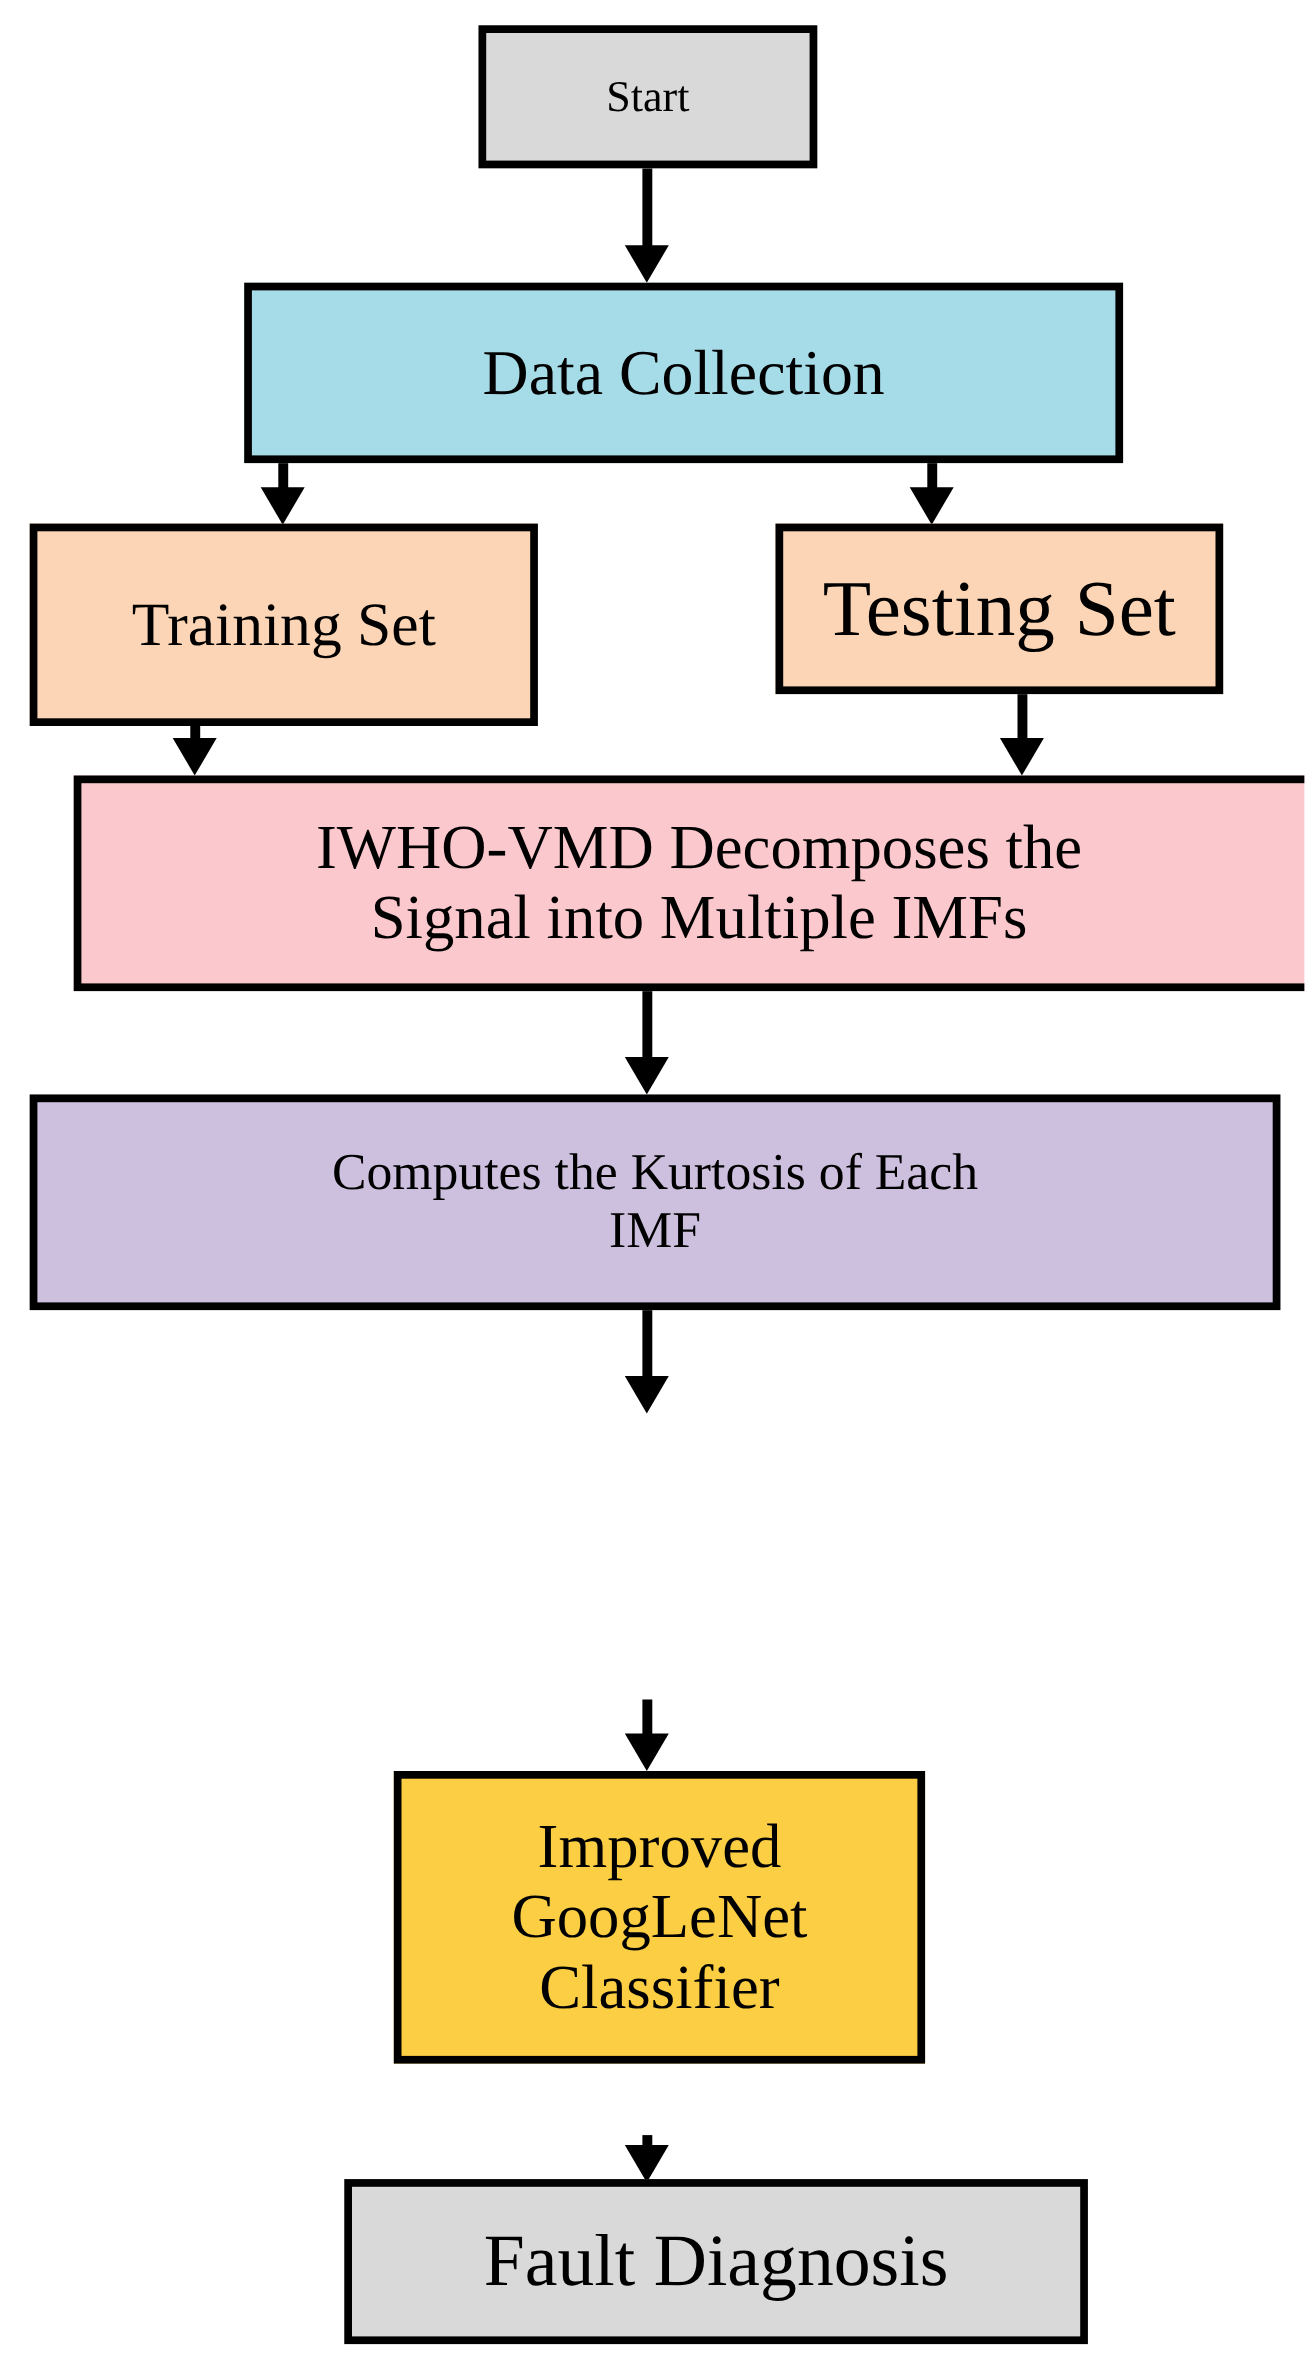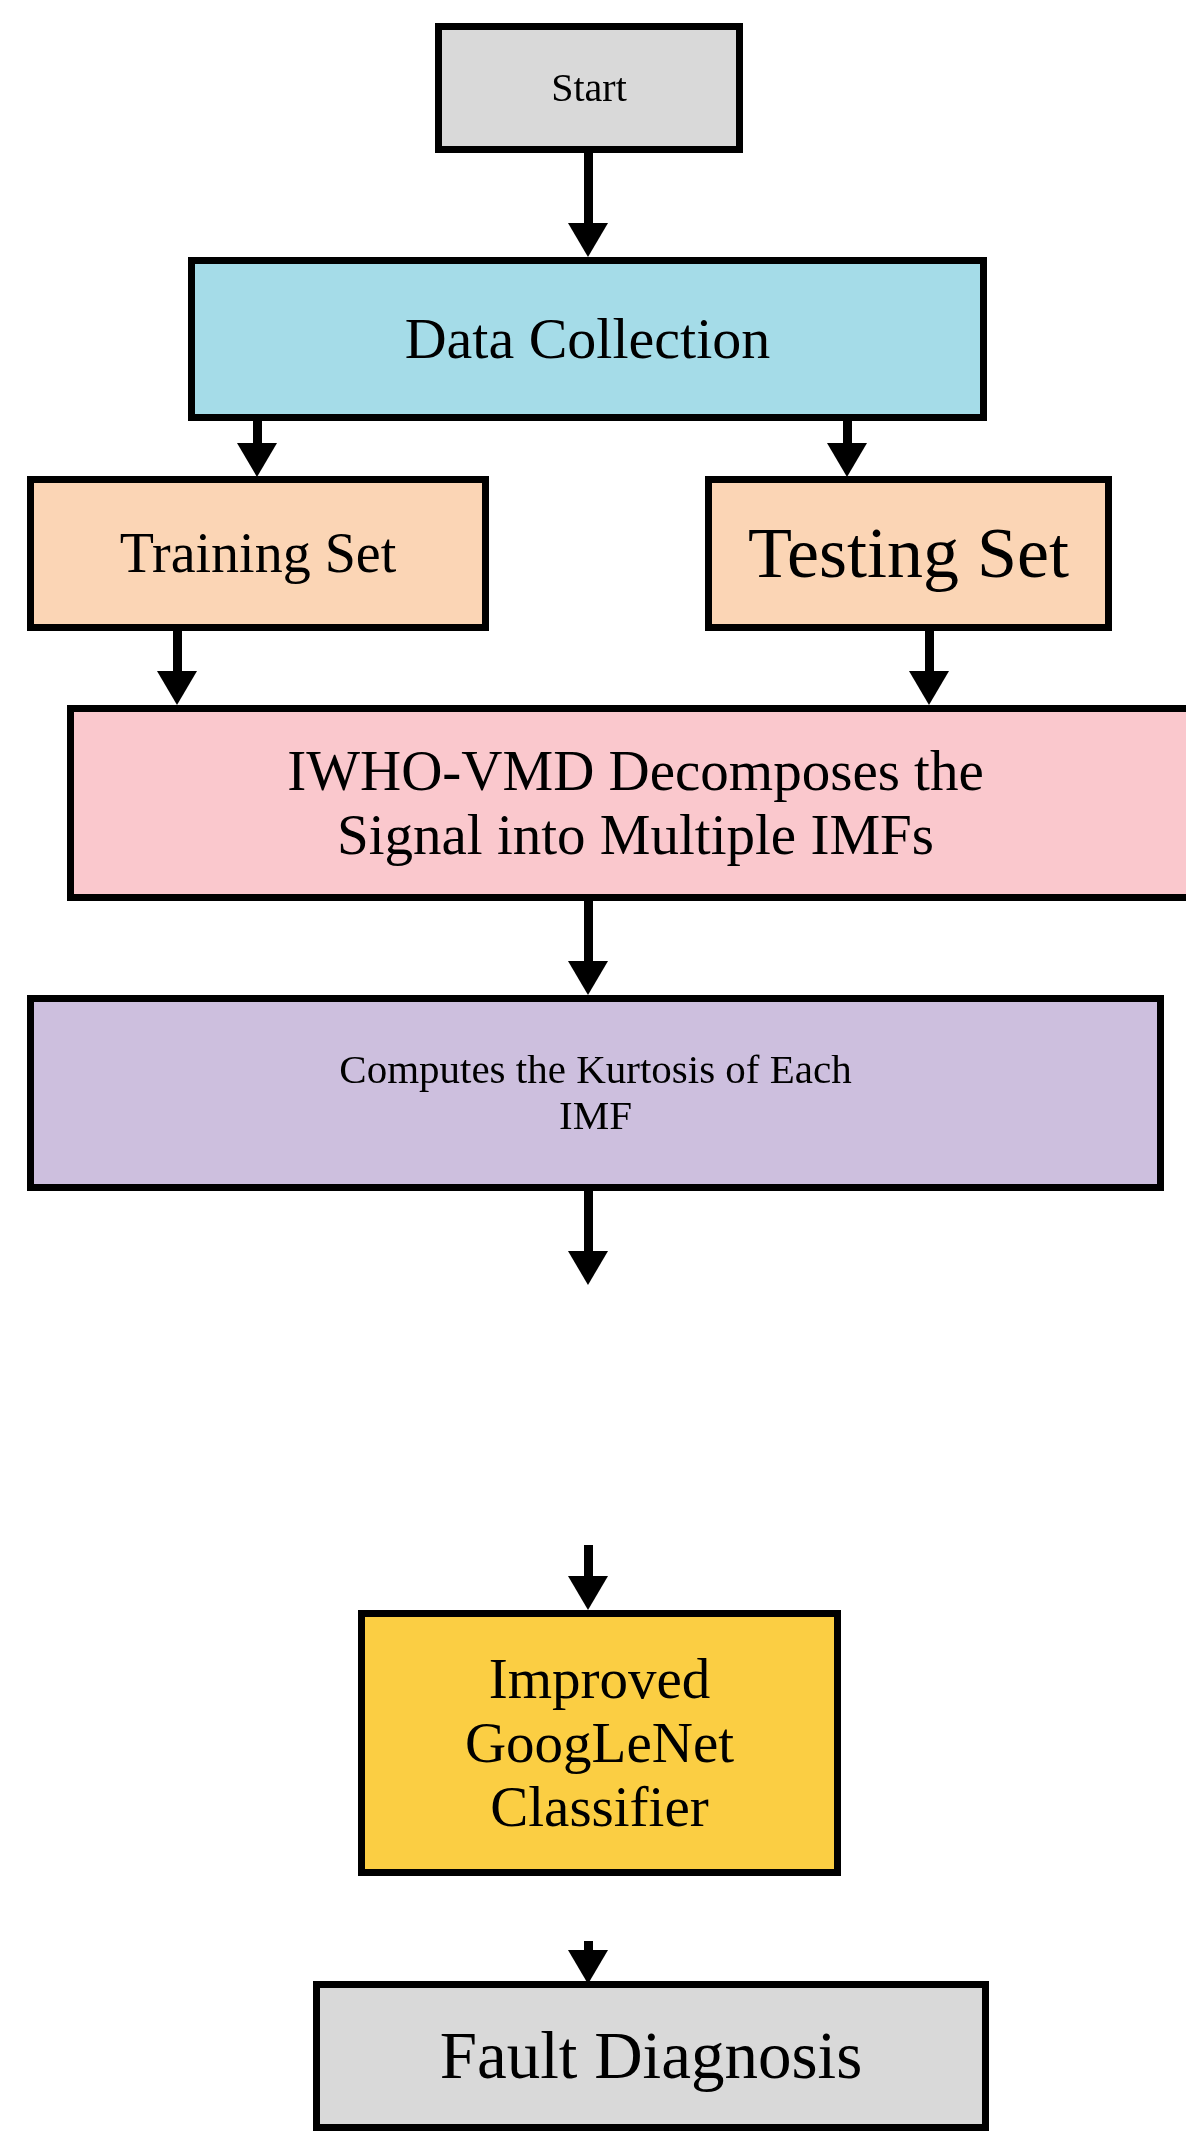--- a/index.html
+++ b/index.html
@@ -25,24 +25,24 @@
     text-align: center;
     color: #000000;
     line-height: 1.12;
     padding: 2px 6px;
     white-space: pre-line;
     letter-spacing: 0px;
   }
   
   .n-start   { left: 435px; top: 23px;   width: 308px; height: 130px;  font-size: 40px; }
   .n-data    { left: 188px; top: 257px;  width: 799px; height: 164px;  font-size: 58px; }
-  .n-train   { left: 27px;  top: 476px;  width: 462px; height: 155px;  font-size: 56px; }
+  .n-train   { left: 27px;  top: 476px;  width: 462px; height: 184px;  font-size: 56px; }
   .n-test    { left: 705px; top: 476px;  width: 407px; height: 155px;  font-size: 72px; }
   .n-vmd     { left: 27px;  top: 705px;  width: 1137px;height: 196px;  font-size: 57px; }
-  .n-kurt    { left: 27px;  top: 995px;  width: 1137px;height: 196px;  font-size: 41px; }
+  .n-kurt    { left: 27px;  top: 995px;  width: 1137px;height: 196px;  font-size: 47px; }
   .n-feat    { left: 27px;  top: 1285px; width: 1137px;height: 260px;  font-size: 57px; }
   .n-clf     { left: 358px; top: 1610px; width: 483px; height: 266px;  font-size: 57px; }
   .n-fault   { left: 313px; top: 1981px; width: 676px; height: 150px;  font-size: 67px; }
 
   
   .conn {
     position: absolute;
   }
   .conn .shaft {
     position: absolute;
@@ -106,21 +106,21 @@
     <div class="head" style="top: 31px; border-top-color: rgb(0, 0, 0);"></div>
   </div>
 
   <div class="conn" style="left:584px; top:1941px; height:40px;">
     <div class="shaft" style="height: 14px; background: rgb(0, 0, 0);"></div>
     <div class="head" style="top: 9px; border-top-color: rgb(0, 0, 0);"></div>
   </div>
 
   <div class="node n-start" style="background: rgb(217, 217, 217); border-color: rgb(0, 0, 0);">Start</div>
 
-  <div class="node n-data" style="background: rgb(165, 220, 232); border-color: rgb(0, 0, 0);">Data Collection</div>
+  <div class="node n-data" style="background: rgb(165, 220, 232); border-color: rgb(0, 0, 0); margin-left: 34px;">Data Collection</div>
 
   <div class="node n-train" style="background: rgb(251, 213, 181); border-color: rgb(0, 0, 0);">Training Set</div>
 
   <div class="node n-test" style="background: rgb(251, 213, 181); border-color: rgb(0, 0, 0);">Testing Set</div>
 
   <div class="node n-vmd" style="background: rgb(250, 200, 205); border-color: rgb(0, 0, 0); margin-left: 40px;">IWHO-VMD Decomposes the
 Signal into Multiple IMFs</div>
 
   <div class="node n-kurt" style="background: rgb(205, 191, 222); border-color: rgb(0, 0, 0);">Computes the Kurtosis of Each
 IMF</div>

